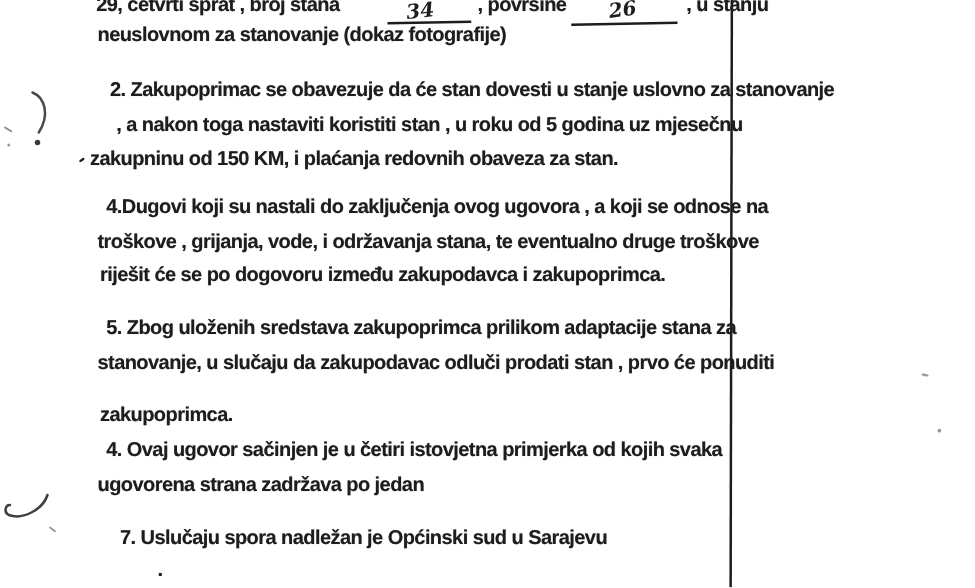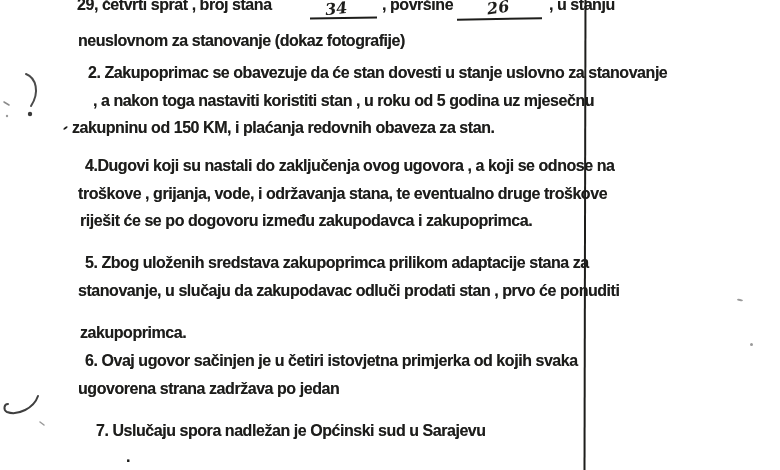--- a/index.html
+++ b/index.html
@@ -54,37 +54,37 @@
 <div class="page">
 
   <div class="scanline" style="left:77px; top:-4px;">29, četvrti sprat , broj stana</div>
   <div class="blank-line" style="left:310px; top:17px; width:67px; transform:rotate(-1deg);"></div>
   <div class="handwriting" style="left:325px; top:-1px; transform:rotate(-6deg);">34</div>
   <div class="scanline" style="left:382px; top:-4px;">, površine</div>
   <div class="blank-line" style="left:457px; top:18px; width:85px; transform:rotate(-1deg);"></div>
   <div class="handwriting" style="left:487px; top:-2px; transform:rotate(-8deg);">26</div>
   <div class="scanline" style="left:549px; top:-4px;">, u stanju</div>
 
-  <div class="scanline" style="left:78px; top:32px;">neuslovnom za stanovanje (dokaz fotografije)</div>
+  <div class="scanline" style="left:78px; top:20px;">neuslovnom za stanovanje (dokaz fotografije)</div>
 
   <div class="scanline" style="left:88px; top:64px;">2. Zakupoprimac se obavezuje da će stan dovesti u stanje uslovno za stanovanje</div>
   <div class="scanline" style="left:66px; top:92px;margin-left:27px;">, a nakon toga nastaviti koristiti stan , u roku od 5 godina uz mjesečnu</div>
   <div class="scanline" style="left:72px; top:119px;">zakupninu od 150 KM, i plaćanja redovnih obaveza za stan.</div>
 
   <div class="dot" style="left:63px; top:127px; width:5px; height:2px; transform:rotate(-35deg);"></div>
 
   <div class="scanline" style="left:85px; top:157px;">4.Dugovi koji su nastali do zaključenja ovog ugovora , a koji se odnose na</div>
   <div class="scanline" style="left:78px; top:185px;">troškove , grijanja, vode, i održavanja stana, te eventualno druge troškove</div>
   <div class="scanline" style="left:80px; top:212px;">riješit će se po dogovoru između zakupodavca i zakupoprimca.</div>
 
   <div class="scanline" style="left:85px; top:254px;">5. Zbog uloženih sredstava zakupoprimca prilikom adaptacije stana za</div>
   <div class="scanline" style="left:78px; top:282px;">stanovanje, u slučaju da zakupodavac  odluči prodati stan , prvo će ponuditi</div>
   <div class="scanline" style="left:80px; top:324px;">zakupoprimca.</div>
 
-  <div class="scanline" style="left:85px; top:352px;">6. Ovaj ugovor sačinjen je u četiri  istovjetna primjerka  od kojih svaka</div>
+  <div class="scanline" style="left:85px; top:352px;">4. Ovaj ugovor sačinjen je u četiri  istovjetna primjerka  od kojih svaka</div>
   <div class="scanline" style="left:78px; top:380px;">ugovorena  strana  zadržava po jedan</div>
 
   <div class="scanline" style="left:96px; top:422px;">7. Uslučaju spora nadležan je Općinski sud u Sarajevu</div>
 
   <div class="scanline" style="left:126px; top:448px;">.</div>
 
   <div class="fold-line" style="left:584px; top:0; height:470px;"></div>
 
   <svg class="artifact" style="left:0; top:68px;" width="48" height="60" viewBox="0 0 48 60">
     <path d="M26,6 C36,10 40,24 31,38" fill="none" stroke="#4a4a4a" stroke-width="2" stroke-linecap="round"></path>

